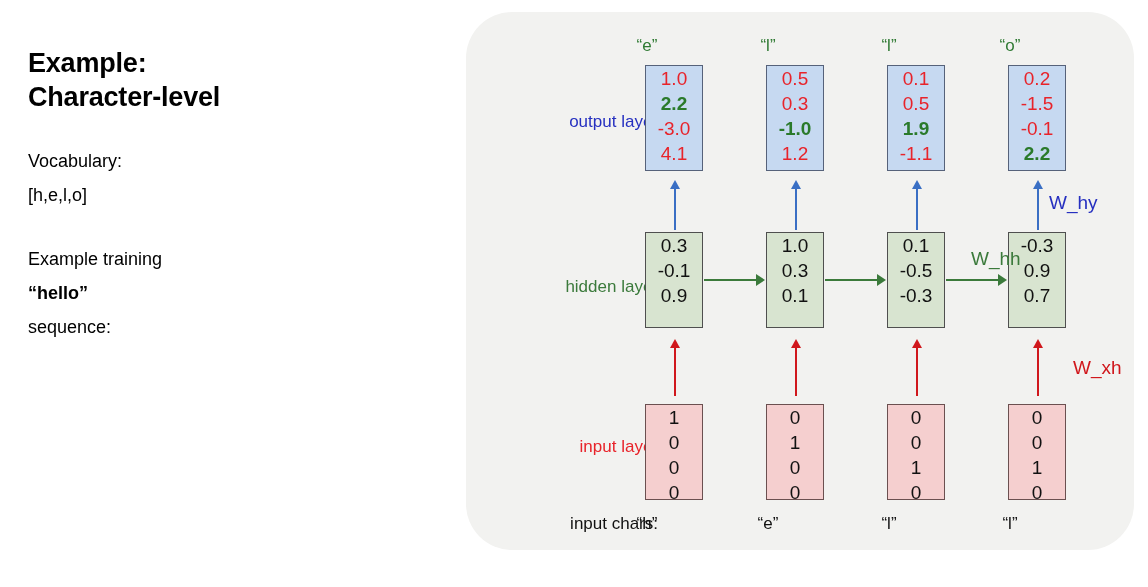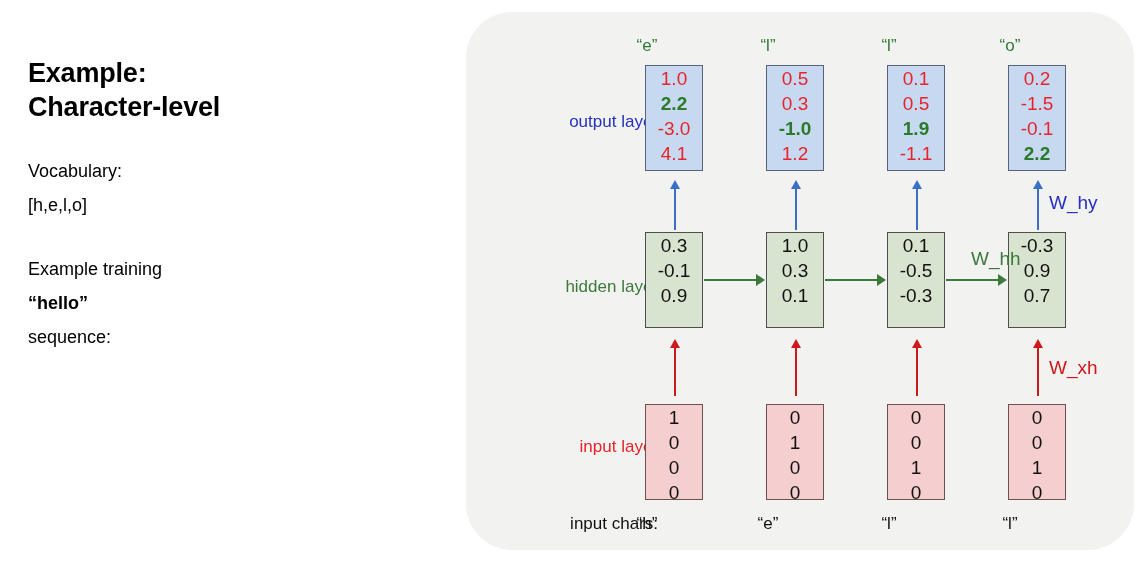--- a/index.html
+++ b/index.html
@@ -12,21 +12,21 @@
     background: #ffffff;
     font-family: "Liberation Sans", sans-serif;
     overflow: hidden;
     position: relative;
   }
 
   
   #left-text {
     position: absolute;
     left: 28px;
-    top: 56px;
+    top: 46px;
     width: 400px;
   }
   .heading-line {
     font-size: 27px;
     font-weight: bold;
     color: #000000;
     line-height: 34px;
     letter-spacing: -0.2px;
   }
   .body-line {
@@ -151,21 +151,21 @@
     border-left: 9px solid #3b7a3b;
   }
 
   .weight-label {
     position: absolute;
     font-size: 19px;
     white-space: nowrap;
   }
   .w-blue  { color: #2630c0; text-align: center; }
   .w-green { color: #3b7a3b; }
-  .w-red   { color: #d0171c; }
+  .w-red   { color: #d0171c; margin-left: 24px; }
 
   .lbl-blue  { color: #2630c0; }
   .lbl-green { color: #3b7a3b; }
   .lbl-red   { color: #e8232a; }
   .lbl-black { color: #111111; }
 </style>
 </head>
 <body>
 
 <div id="left-text">

